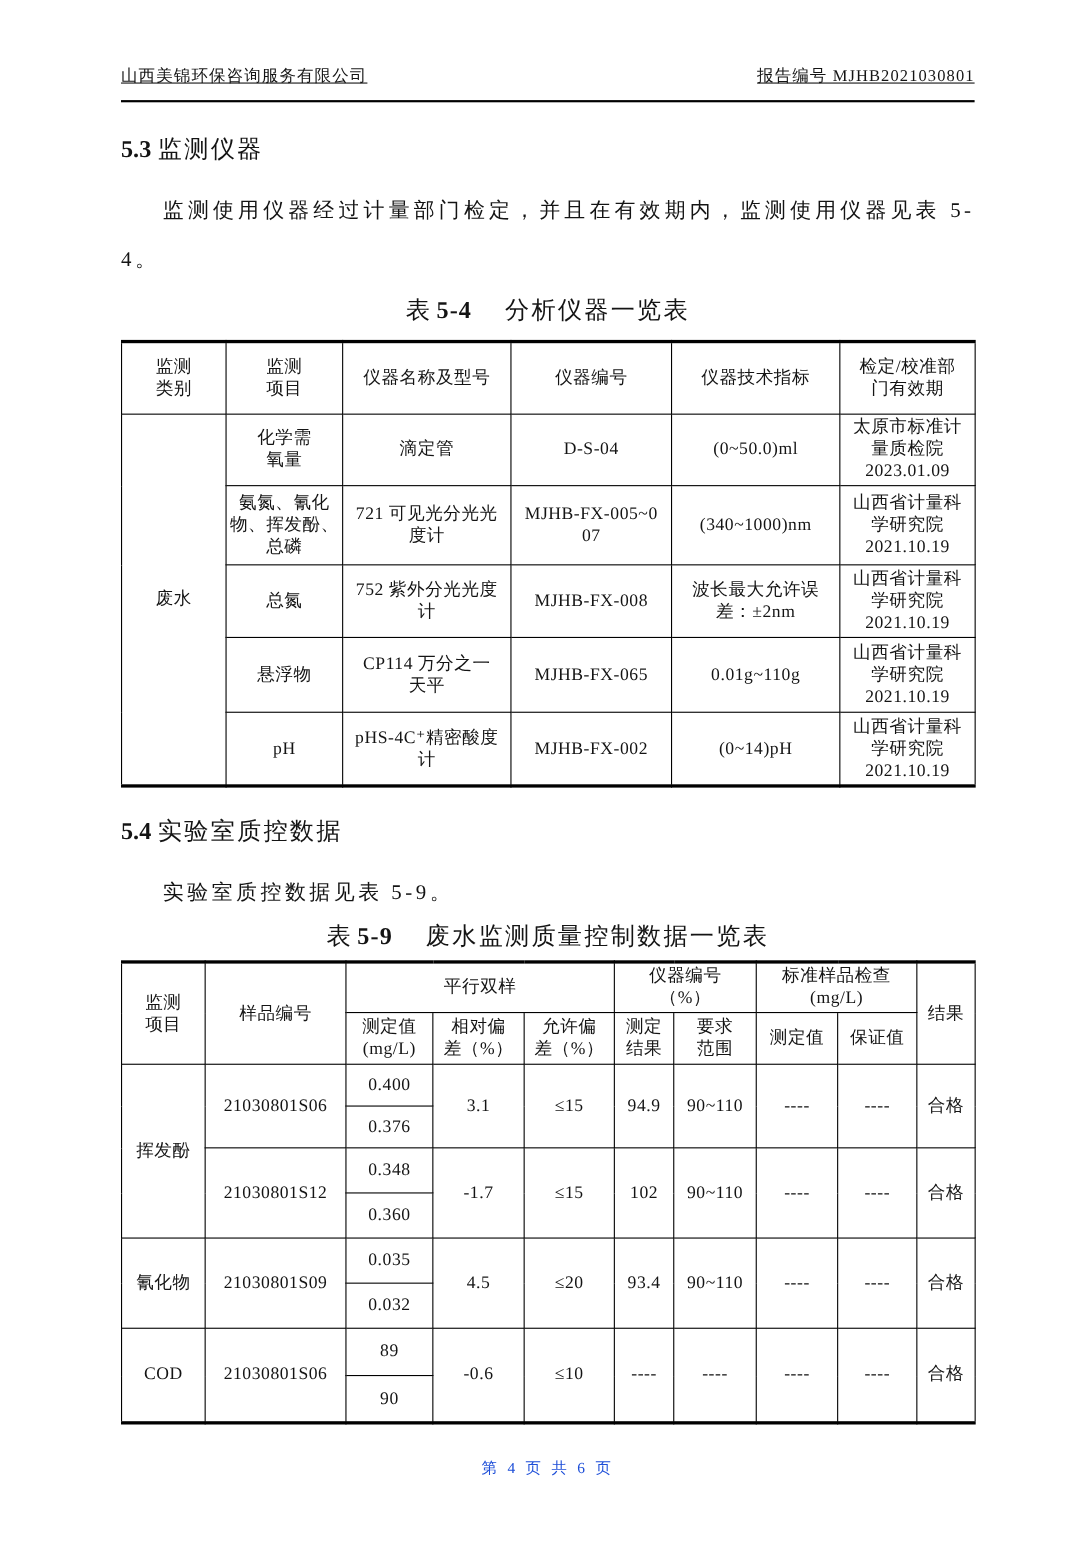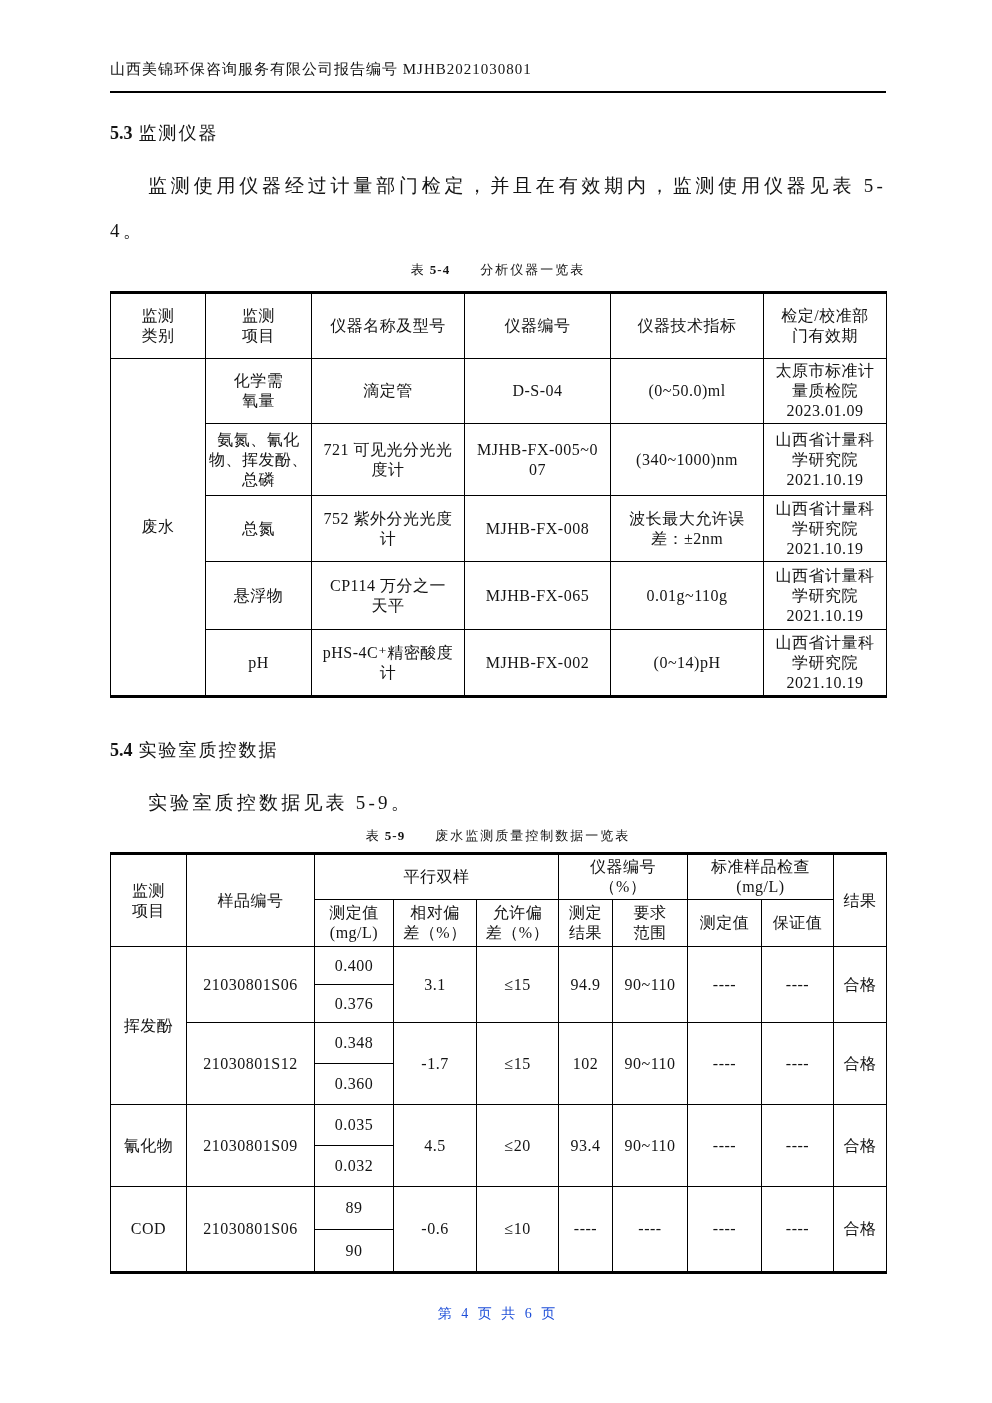--- a/index.html
+++ b/index.html
@@ -2,31 +2,31 @@
 <html><head>
 <meta charset="utf-8">
 <style>
   html,body { margin:0; padding:0; }
   body {
     width:992px; height:1403px; background:#ffffff; position:relative;
     font-family:"Liberation Serif","DejaVu Serif",serif; color:#141414;
   }
   .content { position:absolute; left:110px; top:0; width:776px; }
 
-  .doc-header { display:flex; justify-content:flex-start; align-items:flex-end;
-    padding-top:60px; font-size:15px; letter-spacing:1px; }
+  .doc-header { display:flex; justify-content:space-between; align-items:flex-end;
+    padding-top:60px; font-size:15px; letter-spacing:1px;text-decoration:underline; }
   .header-rule { border-bottom:2px solid #000; margin-top:12px; }
 
-  .section-heading { margin-top:28px; font-size:18px; letter-spacing:2px; }
+  .section-heading { margin-top:28px; font-size:22px; letter-spacing:2px; }
   .section-heading b { letter-spacing:0; margin-right:6px; }
 
   .para { margin-top:18px; font-size:19px; line-height:45px;
     letter-spacing:3.2px; text-indent:2em; text-align:justify; }
 
-  .caption { margin-top:8px; font-size:13px; text-align:center; letter-spacing:1px; }
+  .caption { margin-top:8px; font-size:22px; text-align:center; letter-spacing:1px; }
   .caption b { margin-left:5px; }
   .caption .caption-title { margin-left:30px; letter-spacing:2px; }
 
   table { border-collapse:collapse; table-layout:fixed; width:776px;
     border-top:3px solid #000; border-bottom:3px solid #000; margin-top:12px; }
   th, td { border:1px solid #000; text-align:center; vertical-align:middle;
     font-weight:normal; font-size:16px; line-height:20px;
     white-space:pre-line; padding:2px 3px; overflow:hidden; letter-spacing:0.5px; }
 
   .t54 { margin-top:12px; }
@@ -124,21 +124,21 @@
 计</td>
       <td>MJHB-FX-002</td>
       <td>(0~14)pH</td>
       <td>山西省计量科
 学研究院
 2021.10.19</td>
     </tr>
   </tbody>
     </table>
 
-  <div class="section-heading" style="margin-top:40px"><b>5.4</b><span>实验室质控数据</span></div>
+  <div class="section-heading" style="margin-top:25px"><b>5.4</b><span>实验室质控数据</span></div>
 
   <div class="para">实验室质控数据见表 5-9。</div>
 
   <div class="caption" style="margin-top:2px"><span>表</span><b>5-9</b><span class="caption-title">废水监测质量控制数据一览表</span></div>
 
   <table class="t59">
     <colgroup>
       <col style="width:76px">
         <col style="width:128px">
         <col style="width:79px">

